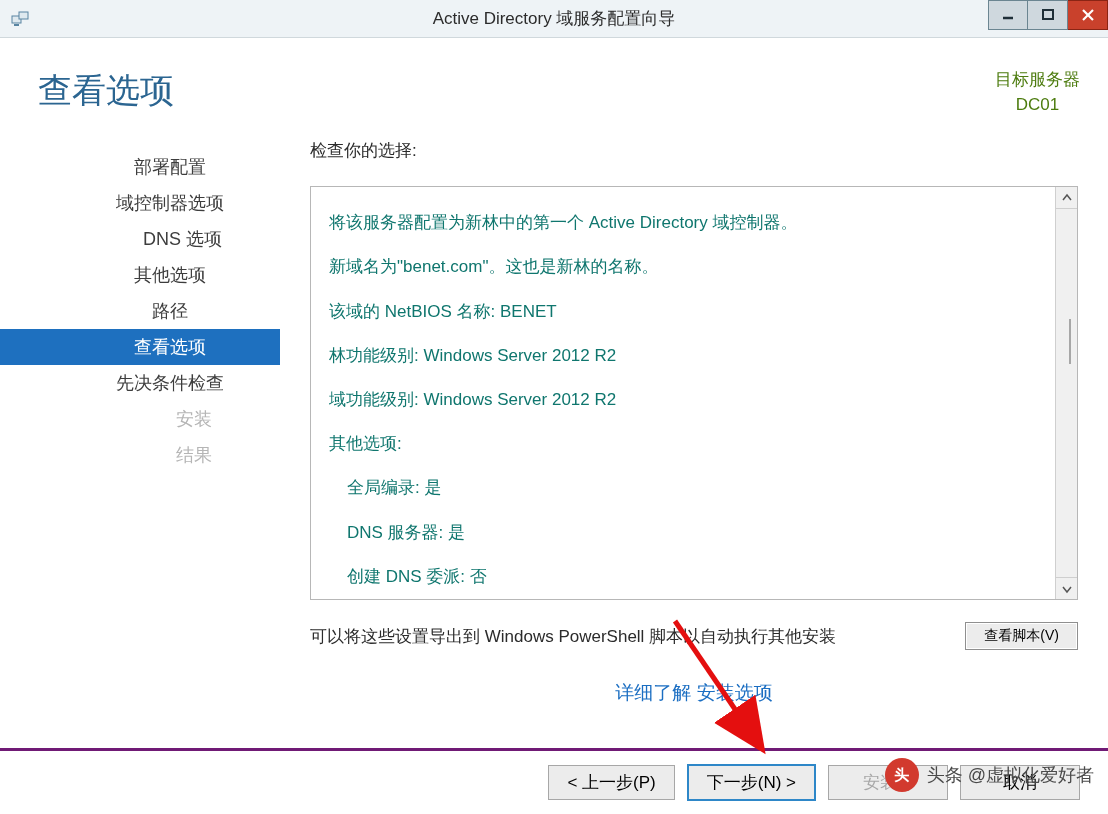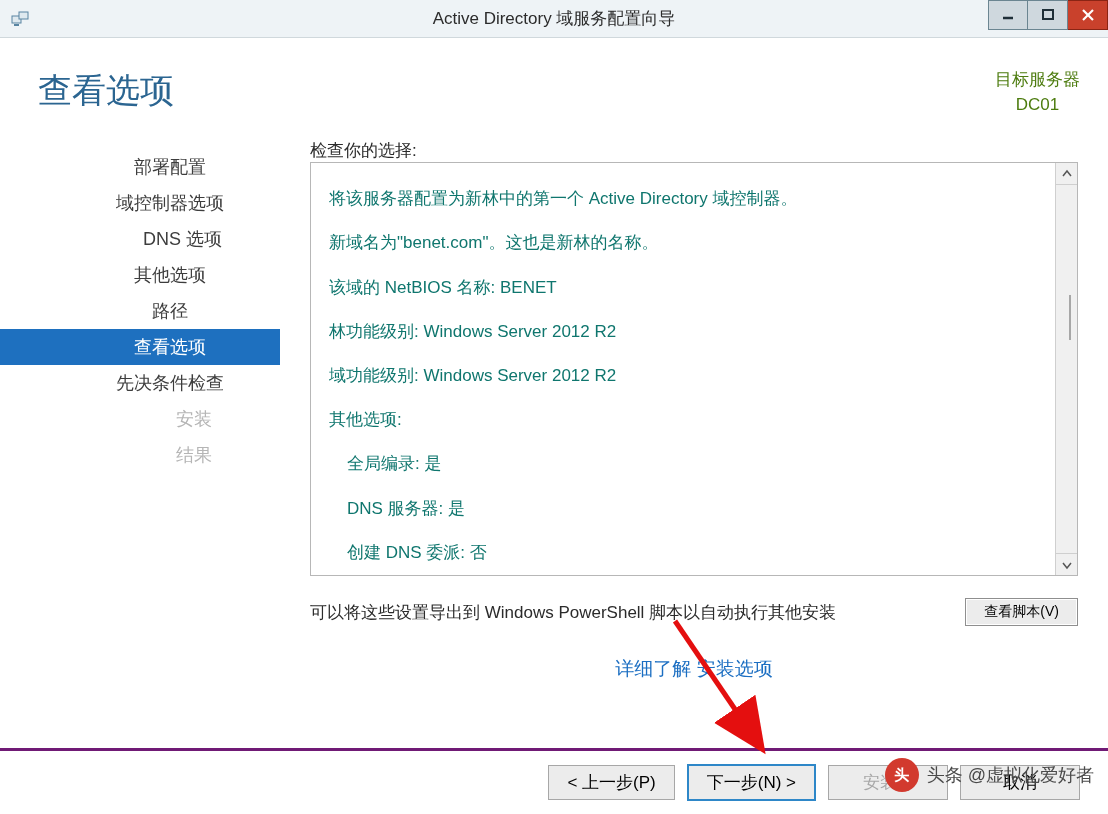--- a/index.html
+++ b/index.html
@@ -99,21 +99,21 @@
 
   .content {
     flex: 1;
     padding: 0 30px 0 30px;
     display: flex;
     flex-direction: column;
   }
   .instruction {
     font-size: 17px;
     color: #2b2b2b;
-    margin-bottom: 0;
+    margin-bottom: 24px;
   }
   .review-pane {
     border: 1px solid #b7b7b7;
     height: 414px;
     display: flex;
     position: relative;
   }
   .review-text {
     flex: 1;
     padding: 14px 18px;

